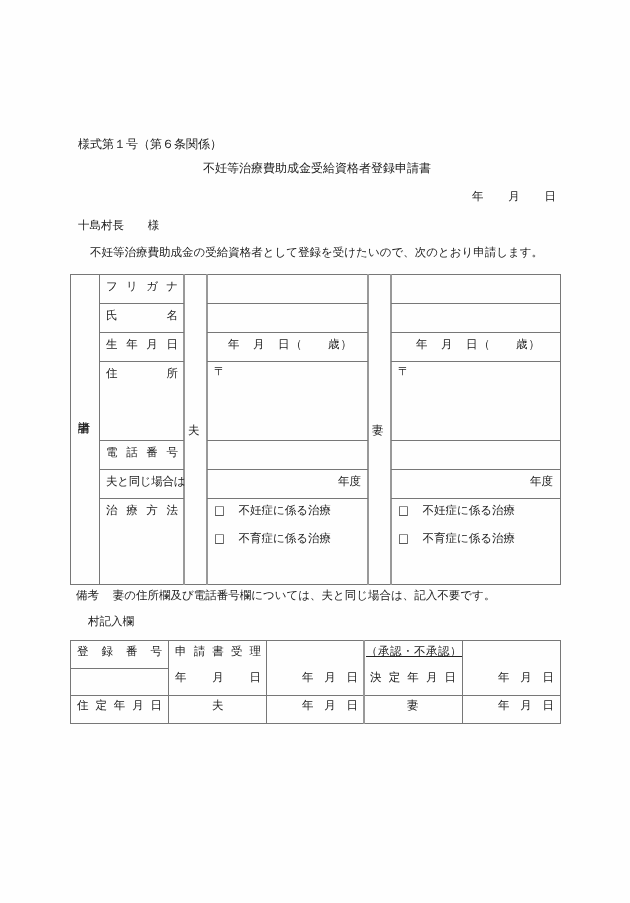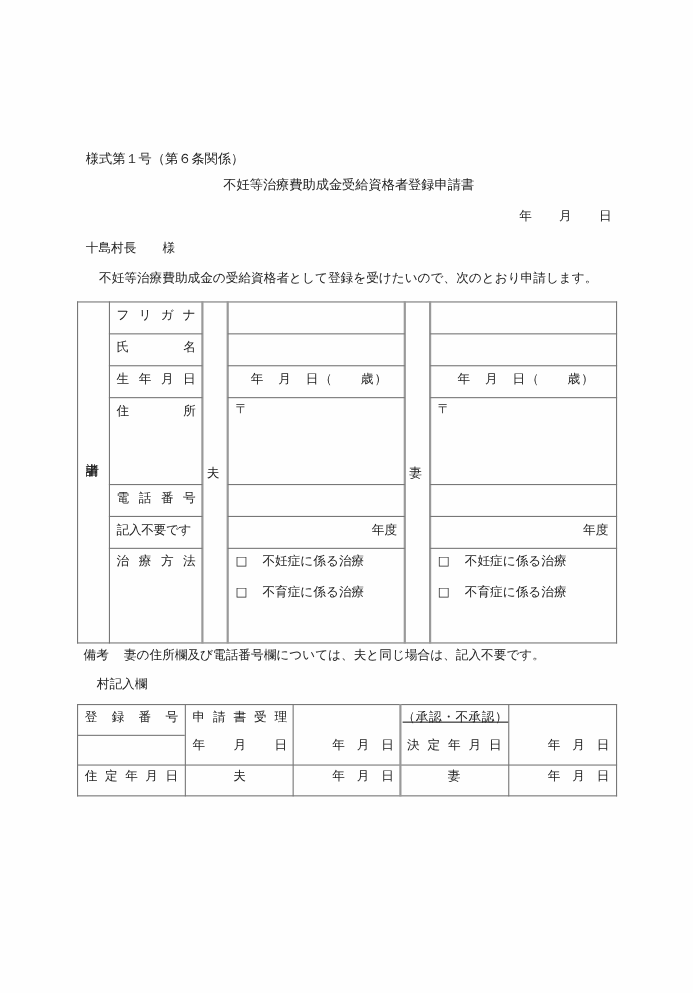--- a/index.html
+++ b/index.html
@@ -95,21 +95,21 @@
 <div class="abs spread" style="left:106px; top:366px; width:72px;">
   <span>住</span>
   <span>所</span>
 </div>
 <div class="abs spread" style="left:106px; top:445px; width:72px;">
   <span>電</span>
   <span>話</span>
   <span>番</span>
   <span>号</span>
 </div>
-<div class="abs" style="left:106px; top:474px; letter-spacing:-0.3px;">記入不要です</div>
+<div class="abs" style="left:106px; top:474px; letter-spacing:-0.3px;">夫と同じ場合は</div>
 <div class="abs spread" style="left:106px; top:503px; width:72px;">
   <span>治</span>
   <span>療</span>
   <span>方</span>
   <span>法</span>
 </div>
 
 <div class="abs" style="left:208px; top:275px; width:158px; height:27px;"></div>
 <div class="abs" style="left:208px; top:304px; width:158px; height:27px;"></div>
 <div class="abs" style="left:228px; top:337px; letter-spacing:1px;">年　月　日（　　歳）</div>

